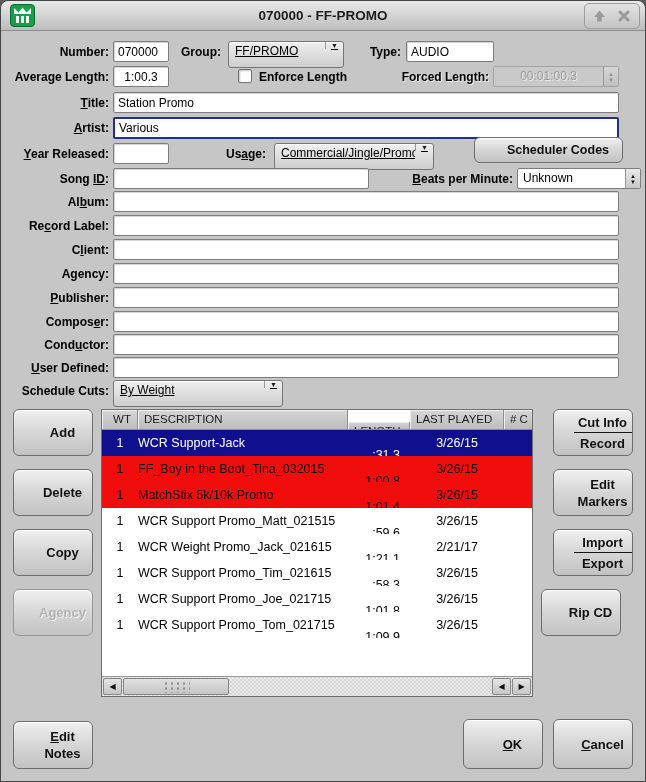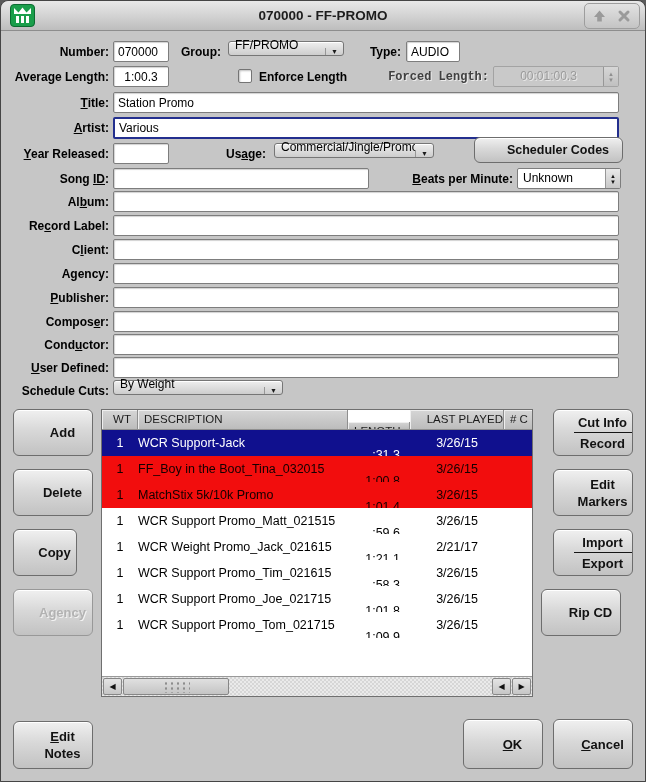--- a/index.html
+++ b/index.html
@@ -17,29 +17,29 @@
     text-align:center; font-weight:bold; font-size:13.5px; color:#1d1d1d; }
   .wincontrols { position:absolute; right:5px; top:2px; width:56px; height:26px;
     background:linear-gradient(#e2e2e2,#c4c4c4); border:1px solid #9d9d9d;
     border-radius:5px; display:flex; align-items:center; justify-content:space-evenly; }
   .winbtn { width:20px; height:20px; display:flex; align-items:center; justify-content:center; }
 
   
   .lbl { position:absolute; font-size:12px; font-weight:bold; color:#000;
          line-height:20px; text-align:right; white-space:nowrap; }
   .lbl u { text-decoration:underline; }
-  .lbl.dis { color:#404040; text-shadow:1px 1px 0 #ececec;font-family:Liberation Mono, monospace; }
+  .lbl.dis { color:#000000; text-shadow:1px 1px 0 #ececec; }
   .fld { position:absolute; height:21px; background:#fff;
     border:1px solid #7d7d7d; border-radius:2px; font-family:"Liberation Sans",sans-serif;
     font-size:12px; color:#000; padding:0 4px; box-shadow:inset 1px 1px 1px rgba(0,0,0,.18); }
   .fld.center { text-align:center; }
   .fld.focus { border:2px solid var(--focus-border); box-shadow:none; }
-  .combo { position:absolute; height:15px; background:linear-gradient(#efefef,#cdcdcd);
-    border:1px solid #767676; border-radius:3px; display:flex; align-items:flex-end;
-    box-shadow:inset 0 1px 0 #fff; cursor:default; }
+  .combo { position:absolute; height:27px; background:linear-gradient(#efefef,#cdcdcd);
+    border:1px solid #767676; border-radius:3px; display:flex; align-items:flex-start;
+    box-shadow:inset 0 1px 0 #fff; cursor:default;text-decoration:underline; }
   .combo .ctxt { flex:1; font-size:12px; line-height:19px; padding:0 6px;
     white-space:nowrap; overflow:hidden; }
   .combo .carr { width:18px; border-left:1px solid #979797; display:flex;
     align-items:center; justify-content:center; font-size:7px; color:#1a1a1a; }
   .spin { position:absolute; height:21px; background:#fff; border:1px solid #7d7d7d;
     border-radius:2px; display:flex; align-items:stretch; }
   .spin .stxt { flex:1; font-size:12px; line-height:19px; padding:0 5px; white-space:nowrap; overflow:hidden; }
   .spin .sarr { width:15px; border-left:1px solid #979797;
     background:linear-gradient(#e9e9e9,#c8c8c8); display:flex; flex-direction:column;
     align-items:center; justify-content:center; font-size:6px; line-height:6px; color:#111; }
@@ -69,21 +69,21 @@
     font-size:11.5px; color:#1c1c1c; line-height:19px; padding-left:6px;
     white-space:nowrap; overflow:hidden; }
   .trow { display:flex; height:26px; flex:none; font-size:12.5px; color:#000; background:#fff; }
   .trow[data-state="selected"] { background:var(--selected-row-bg); color:#fff; }
   .trow[data-state="alert"] { background:var(--alert-row-bg); color:#140000; }
   .td { line-height:26px; white-space:nowrap; overflow:hidden; }
   .c-wt   { width:36px; text-align:center; }
   .c-desc { width:210px; }
   .c-len  { width:62px;margin-top:12px; }
   .td.c-len { text-align:right; padding-right:10px; }
-  .c-last { width:94px;text-align:right; }
+  .c-last { width:94px; }
   .td.c-last { text-align:center; }
   .c-cuts { flex:1; padding-left:6px; }
   .tfill { flex:1; background:#fff; }
 
   
   .hscroll { flex:none; height:20px; border-top:1px solid #9a9a9a; position:relative;
     background-image:conic-gradient(#eaeaea 25%, #d6d6d6 0 50%, #eaeaea 0 75%, #d6d6d6 0);
     background-size:4px 4px; }
   .sbtn { position:absolute; top:1px; width:19px; height:17px;
     background:linear-gradient(#e4e4e4,#c6c6c6); border:1px solid #878787; border-radius:2px;
@@ -126,21 +126,21 @@
   </div>
 
   <div class="lbl" style="left:0;top:41px;width:108px">Number:</div>
   <input class="fld" style="left: 112px; top: 40px; width: 56px;" value="070000">
   <div class="lbl" style="left:140px;top:41px;width:80px">Group:</div>
   <div class="combo" style="left:227px;top:40px;width:116px">
     <span class="ctxt">FF/PROMO</span>
     <span class="carr">▼</span>
   </div>
   <div class="lbl" style="left:356px;top:41px;width:44px">Type:</div>
-  <input class="fld" style="left: 405px; top: 40px; width: 54px;" value="AUDIO">
+  <input class="fld" style="left: 405px; top: 40px; width: 88px;" value="AUDIO">
 
   <div class="lbl" style="left:0;top:66px;width:108px">Average Length:</div>
   <input class="fld center" style="left: 112px; top: 65px; width: 56px;" value="1:00.3">
   <span class="checkbox" style="left:237px;top:68px"></span>
   <div class="lbl" style="left:258px;top:66px;text-align:left">Enforce Length</div>
   <div class="lbl dis" style="left:360px;top:66px;width:128px">Forced Length:</div>
   <div class="spin dis" style="left:492px;top:65px;width:126px">
     <span class="stxt">00:01:00.3</span>
     <span class="sarr">
         <span>▲</span>
@@ -160,21 +160,21 @@
     <span class="ctxt">Commercial/Jingle/Promo</span>
     <span class="carr">▼</span>
   </div>
   <div class="btn small" style="left:473px;top:136px;width:149px;height:26px">
     <span>Scheduler Codes</span>
   </div>
 
   <div class="lbl" style="left:0;top:168px;width:108px">Song <u>ID</u>:</div>
   <input class="fld" style="left: 112px; top: 167px; width: 256px;" value="">
   <div class="lbl" style="left:378px;top:168px;width:134px"><u>B</u>eats per Minute:</div>
-  <div class="spin" style="left:516px;top:167px;width:104px">
+  <div class="spin" style="left:516px;top:167px;width:124px">
     <span class="stxt">Unknown</span>
     <span class="sarr">
         <span>▲</span>
         <span>▼</span>
       </span>
   </div>
 
   <div class="lbl" style="left:0;top:191px;width:108px">Al<u>b</u>um:</div>
   <input class="fld" style="left: 112px; top: 190px; width: 506px;" value="">
   <div class="lbl" style="left:0;top:215px;width:108px">Re<u>c</u>ord Label:</div>
@@ -197,21 +197,21 @@
     <span class="ctxt">By Weight</span>
     <span class="carr">▼</span>
   </div>
 
   <div class="btn" style="left:12px;top:408px;width:80px;height:47px">
       <span>Add</span>
     </div>
   <div class="btn" style="left:12px;top:468px;width:80px;height:47px">
       <span>Delete</span>
     </div>
-  <div class="btn" style="left:12px;top:528px;width:64px;height:47px">
+  <div class="btn" style="left:12px;top:528px;width:80px;height:47px">
       <span>Copy</span>
     </div>
   <div class="btn disabled" style="left:12px;top:588px;width:80px;height:47px">
       <span>Agency</span>
     </div>
 
   <div class="grid">
     <div class="thead">
       <div class="th c-wt" style="padding-left:5px">WT</div>
       <div class="th c-desc">DESCRIPTION</div>

